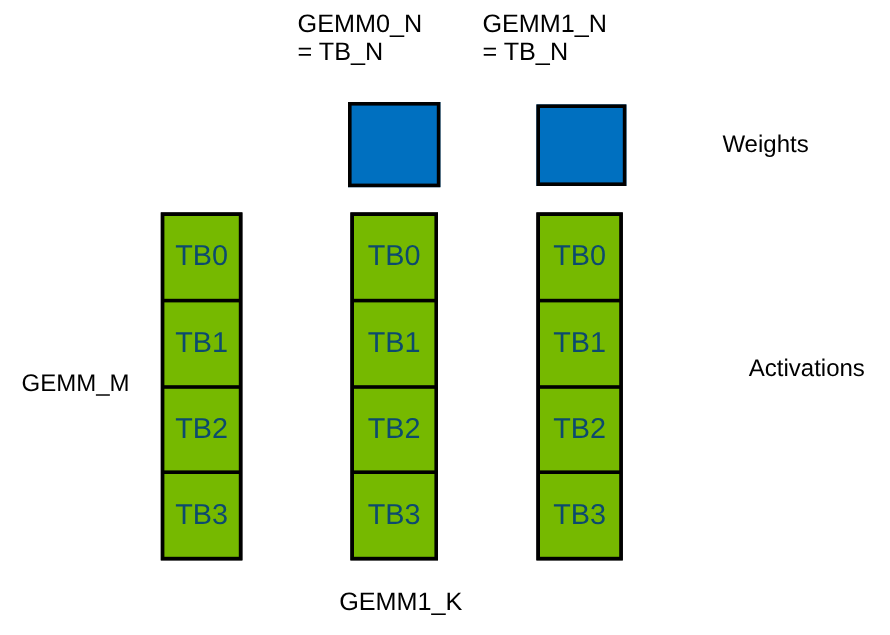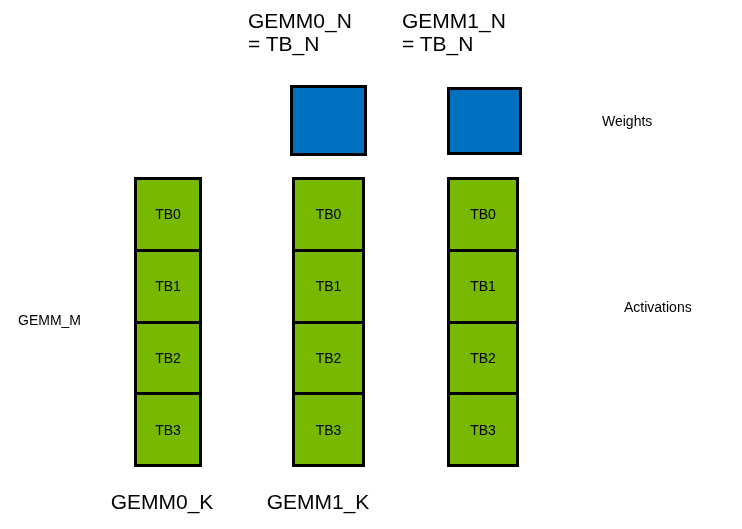--- a/index.html
+++ b/index.html
@@ -39,45 +39,45 @@
     background: var(--border-color, #000000);
     display: grid;
     grid-template-rows: repeat(4, 1fr);
     row-gap: 3px;
   }
   #col0 { left: 134px; width: 68px; }
   #col1 { left: 292px; width: 73px; }
   #col2 { left: 447px; width: 72px; }
   .tb {
     background: var(--activations-fill, #76B900);
-    color: #000000;
+    color: #0c4a6e;
     display: flex;
     align-items: center;
     justify-content: center;
-    font-size: 14px;
+    font-size: 24px;
   }
   .lbl {
     position: absolute;
-    font-size: 14px;
+    font-size: 20px;
     line-height: 23px;
     white-space: nowrap;
     text-align: center;
   }
   #weights-label { left: 602px; top: 110px; }
   #activations-label { left: 624px; top: 296px; }
   #gemm-m-label { left: 18px; top: 309px; }
   .klbl {
     position: absolute;
     top: 490px;
     font-size: 21px;
     line-height: 23px;
     text-align: center;
   }
   #k0 { left: 110px; width: 104px; }
-  #k1 { left: 264px; width: 108px; }
+  #k1 { left: 280px; width: 108px; }
 </style>
 </head>
 <body>
 
 <div class="canvas">
 
   <div class="hdr" id="hdr0">
     <div>GEMM0_N</div>
     <div>= TB_N</div>
   </div>
@@ -105,16 +105,15 @@
     <div class="tb">TB0</div>
     <div class="tb">TB1</div>
     <div class="tb">TB2</div>
     <div class="tb">TB3</div>
   </div>
 
   <div class="lbl" id="weights-label">Weights</div>
   <div class="lbl" id="activations-label">Activations</div>
   <div class="lbl" id="gemm-m-label">GEMM_M</div>
 
-  <div class="klbl" id="k0">GEMM0_K</div>
   <div class="klbl" id="k1">GEMM1_K</div>
 
 </div>
 
 </body></html>

